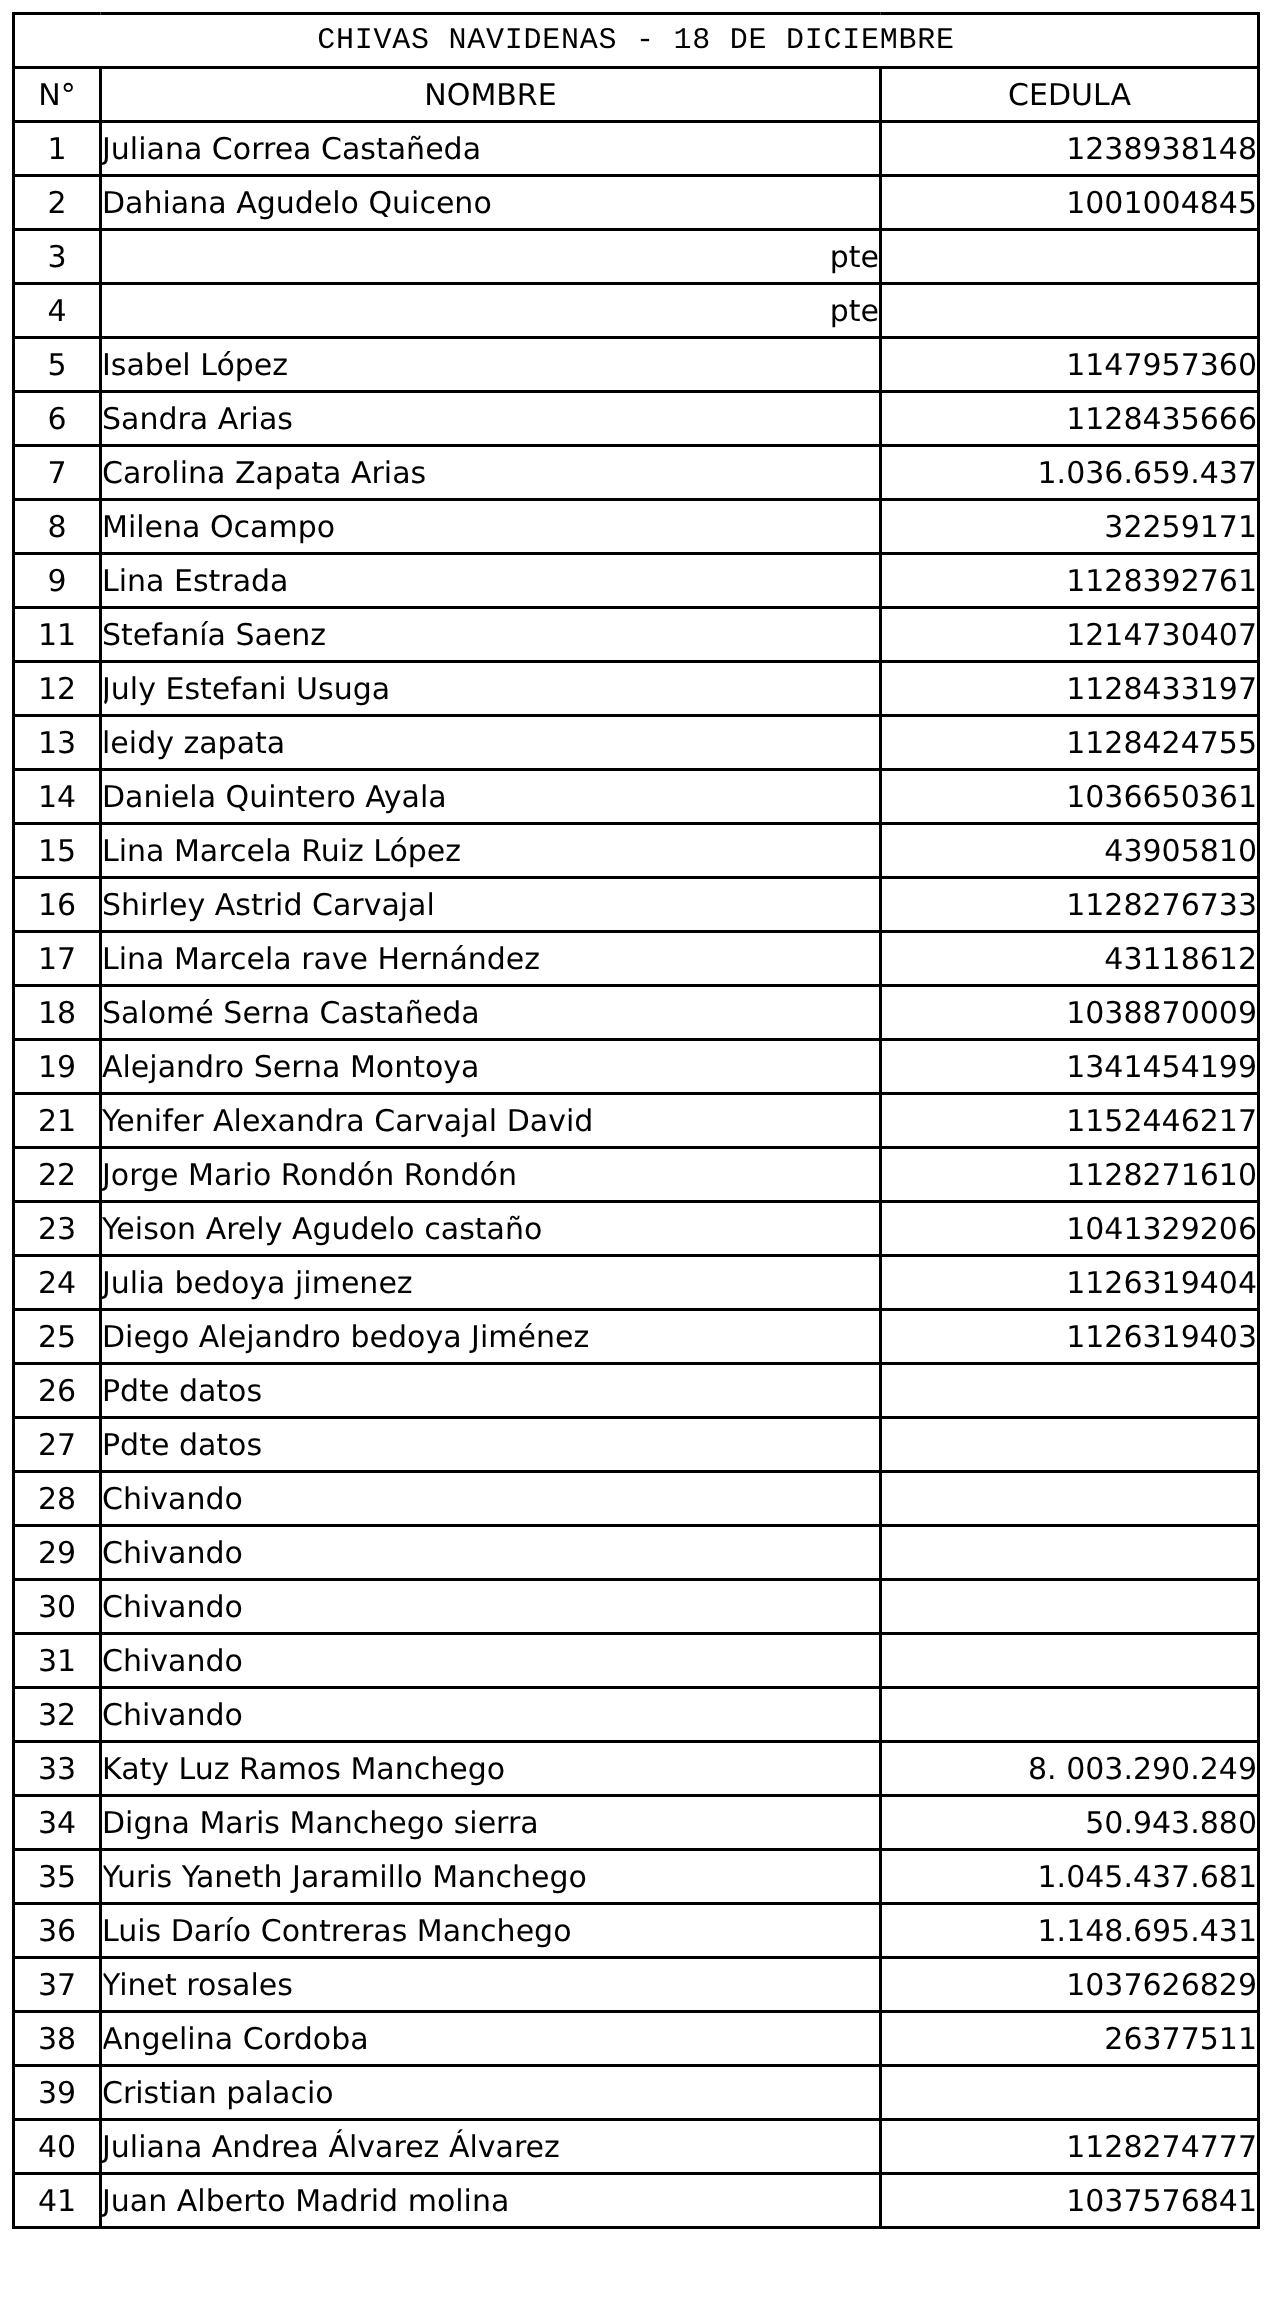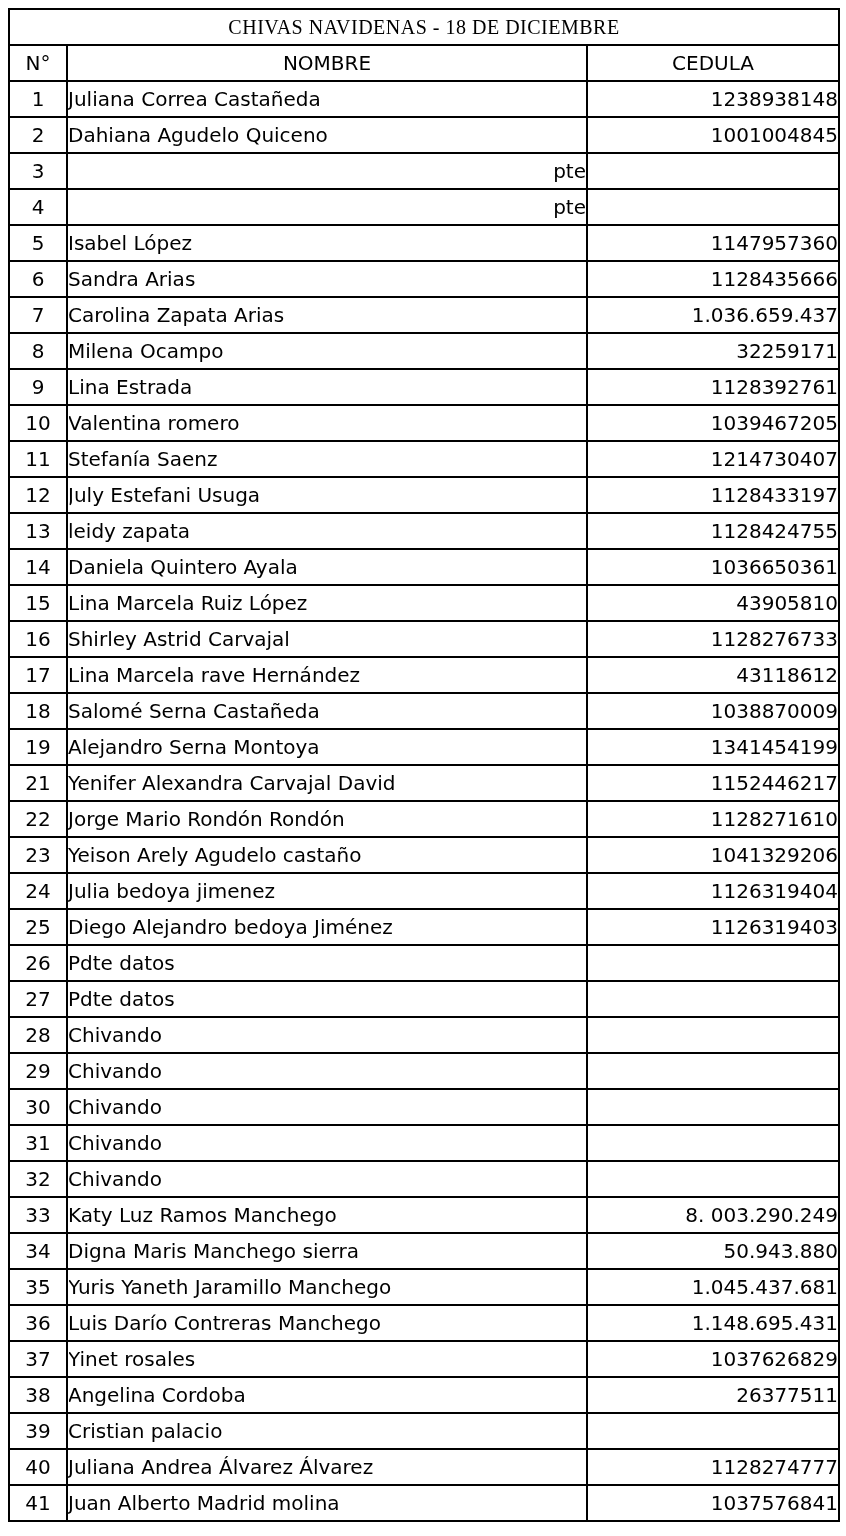--- a/index.html
+++ b/index.html
@@ -36,21 +36,21 @@
   col.c-name { width: 520px; }
   col.c-ced { width: 252px; }
 
   .title-cell {
     background: #35c3f2;
     text-align: center;
     font-size: 31px;
     font-weight: bold;
     letter-spacing: 0.5px;
     height: 38px;
-    font-family: Liberation Serif, serif;
+    font-family: Liberation Mono, monospace;
   }
   .hdr {
     background: #7dec8f;
     text-align: center;
     font-size: 22px;
     font-weight: bold;
     height: 32px;
   }
   .num {
     text-align: center;
@@ -138,25 +138,20 @@
           <td class="num f-white">8</td>
           <td class="name f-green">Milena Ocampo</td>
           <td class="ced f-white">32259171</td>
         </tr>
         <tr>
           <td class="num f-white">9</td>
           <td class="name f-green">Lina Estrada</td>
           <td class="ced f-white">1128392761</td>
         </tr>
         <tr>
-          <td class="num f-white">10</td>
-          <td class="name f-green">Valentina romero</td>
-          <td class="ced f-white">1039467205</td>
-        </tr>
-        <tr>
           <td class="num f-white">11</td>
           <td class="name f-green">Stefanía Saenz</td>
           <td class="ced f-white">1214730407</td>
         </tr>
         <tr>
           <td class="num f-white">12</td>
           <td class="name f-green">July Estefani Usuga</td>
           <td class="ced f-white">1128433197</td>
         </tr>
         <tr>

